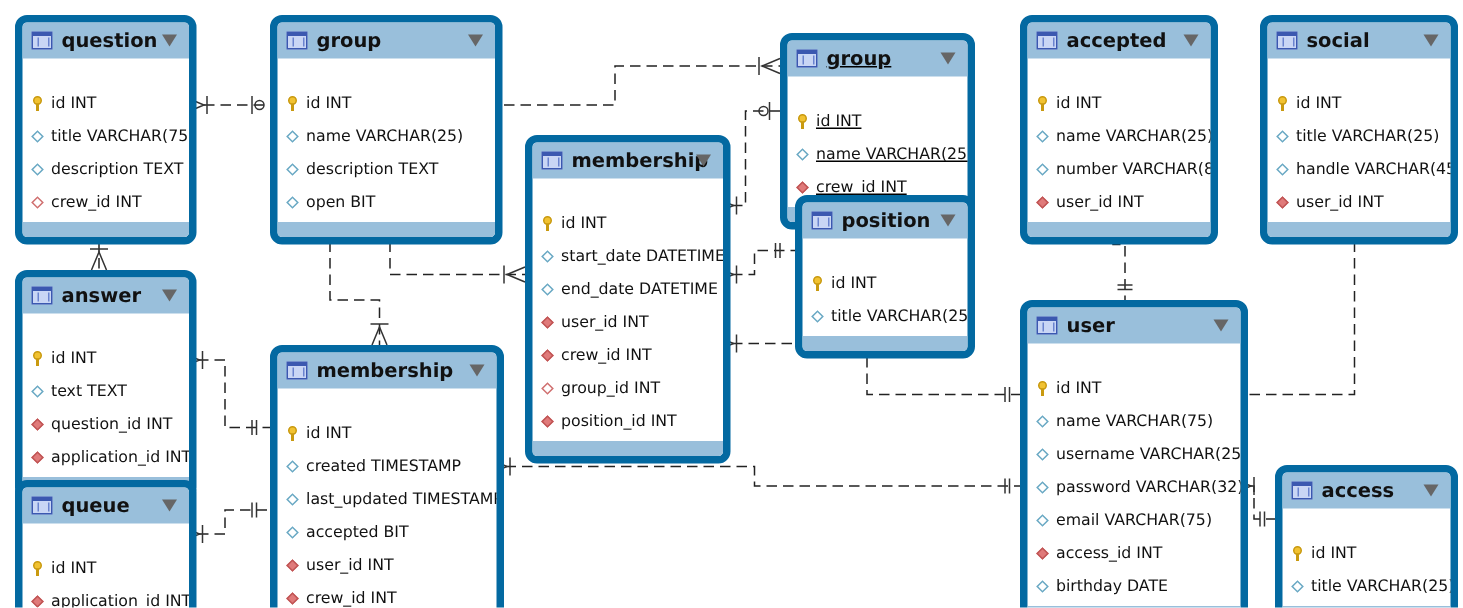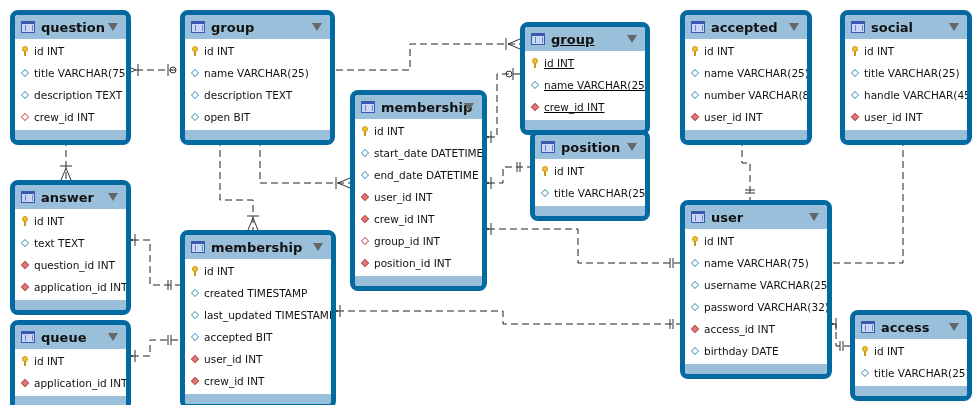--- a/index.html
+++ b/index.html
@@ -9,21 +9,21 @@
   .tbl { position:absolute; background:#fff; border:5px solid #0369a1; border-radius:8px; overflow:hidden;
          box-shadow: 0 0 0 0 #fff; }
   .hdr { height:24px; background:#99bfdb; display:flex; align-items:center; padding:0 6px; position:relative; }
   .tblicon { width:14px; height:12px; border:1px solid #3b58b0; background:#c9d6f5; box-sizing:border-box; margin-right:6px; position:relative; }
   .tblicon::before { content:""; position:absolute; left:0; right:0; top:0; height:2px; background:#3b58b0; }
   .tblicon::after { content:""; position:absolute; left:3px; top:3px; width:6px; height:6px;
                     border-left:1px solid #6a83cf; border-right:1px solid #6a83cf; }
   .tname { font-weight:bold; font-size:13px; color:#111; }
   .tri { position:absolute; right:8px; top:8px; width:0; height:0;
          border-left:5px solid transparent; border-right:5px solid transparent; border-top:8px solid #666; }
-  .rows { padding:1px 0 2px 0; }
+  .rows { padding:19px 0 2px 0; }
   .row { height:22px; display:flex; align-items:center; font-size:10.5px; color:#111; padding-left:5px; white-space:nowrap; }
   .ftr { height:10px; background:#99bfdb; }
   .ico { width:10px; height:10px; margin-right:4px; position:relative; display:inline-block; flex:none; }
   .ico.key::before { content:""; position:absolute; left:2px; top:0; width:6px; height:6px; border-radius:50%; background:#f1c232; border:1px solid #c99a10; box-sizing:border-box; }
   .ico.key::after { content:""; position:absolute; left:4px; top:5px; width:2px; height:5px; background:#c99a10; }
   .ico.col::before { content:""; position:absolute; left:2px; top:2px; width:6px; height:6px; transform:rotate(45deg);
                      border:1px solid #6aa9c4; background:#fff; box-sizing:border-box; }
   .ico.fk::before { content:""; position:absolute; left:2px; top:2px; width:6px; height:6px; transform:rotate(45deg);
                     background:#e07a7a; border:1px solid #c05555; box-sizing:border-box; }
   .ico.fkopen::before { content:""; position:absolute; left:2px; top:2px; width:6px; height:6px; transform:rotate(45deg);
@@ -385,20 +385,24 @@
       </div>
     <div class="row">
         <span class="ico col"></span>
         <span>username VARCHAR(25)</span>
       </div>
     <div class="row">
         <span class="ico col"></span>
         <span>password VARCHAR(32)</span>
       </div>
     <div class="row">
+        <span class="ico col"></span>
+        <span>email VARCHAR(75)</span>
+      </div>
+    <div class="row">
         <span class="ico fk"></span>
         <span>access_id INT</span>
       </div>
     <div class="row">
         <span class="ico col"></span>
         <span>birthday DATE</span>
       </div>
   </div>
   <div class="ftr"></div>
 </div>

